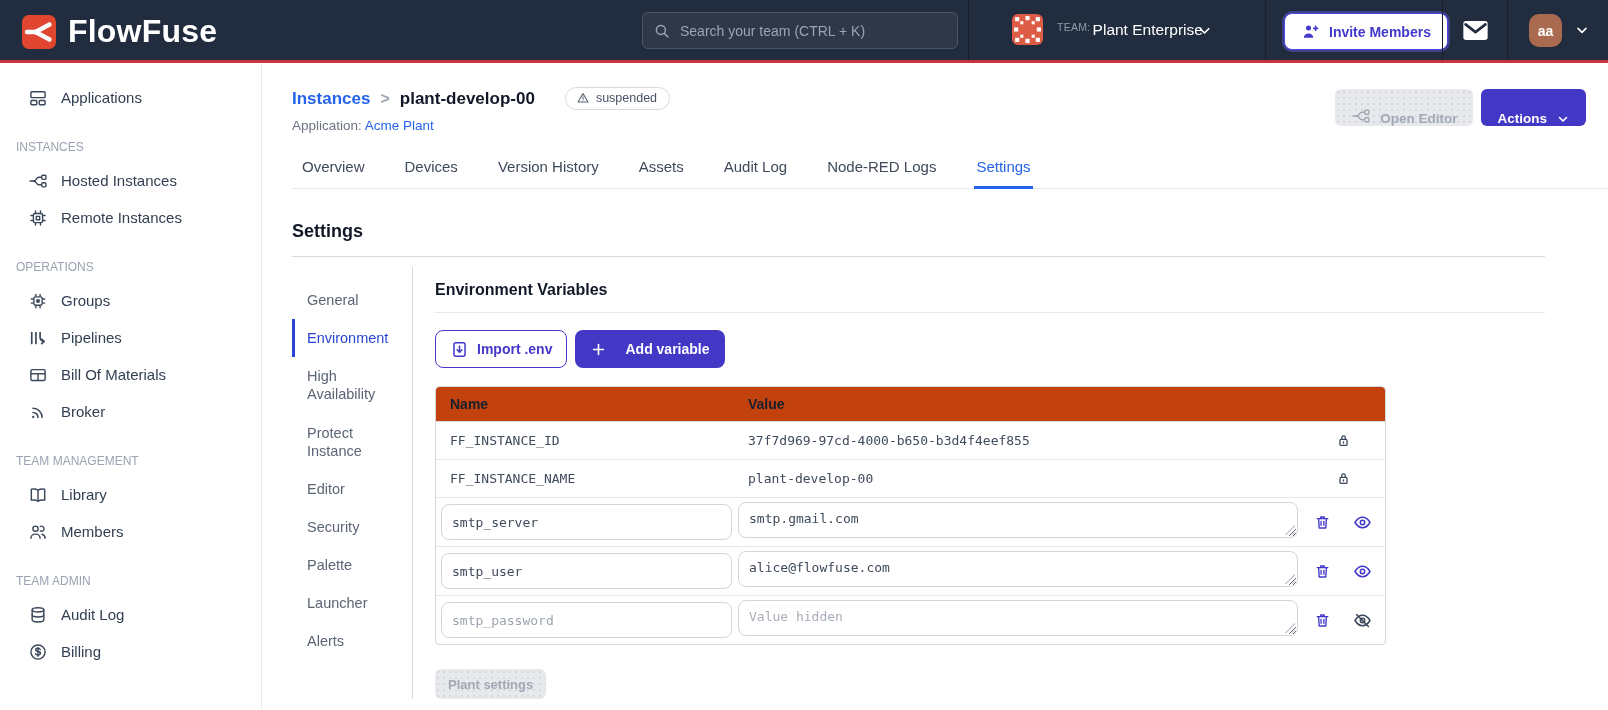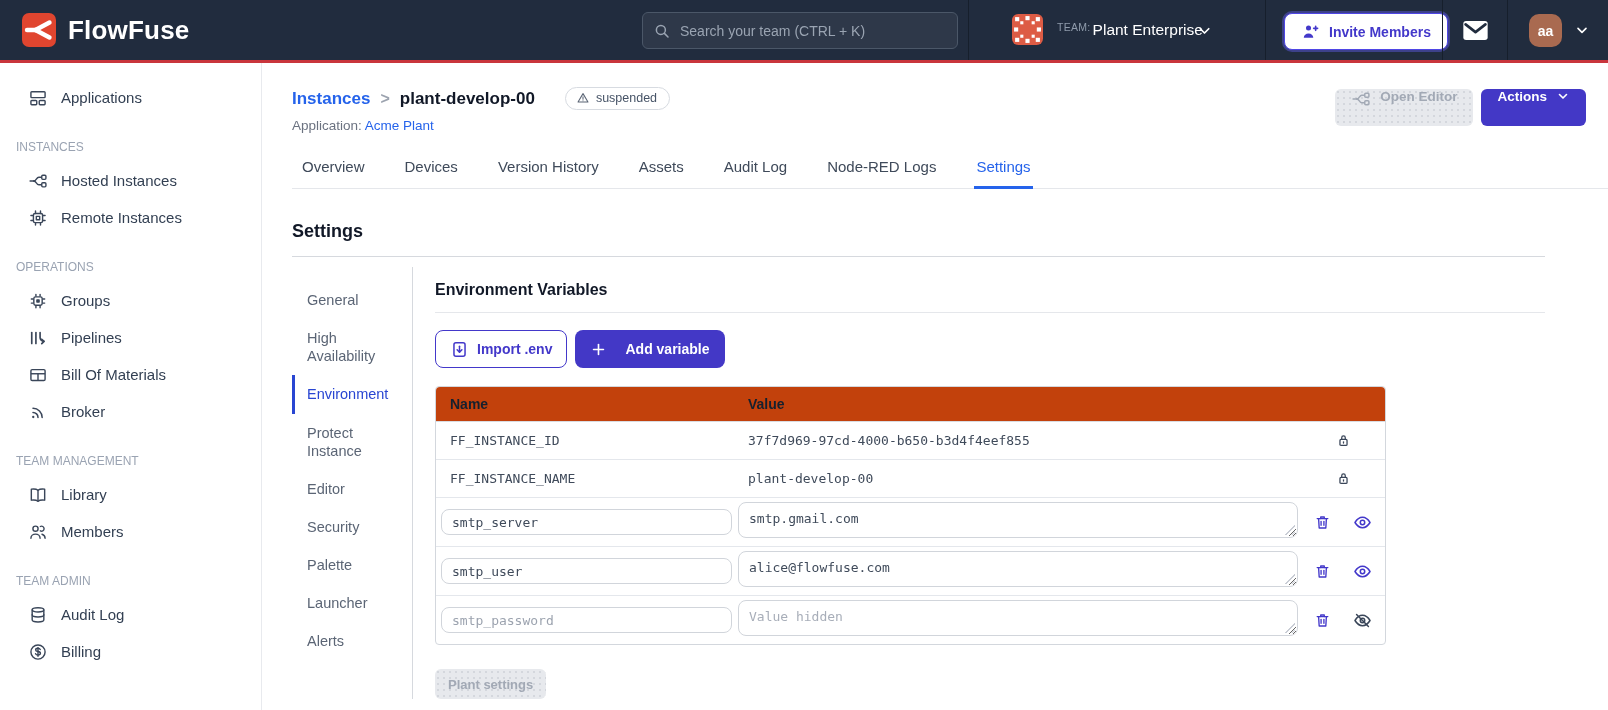--- a/index.html
+++ b/index.html
@@ -3,21 +3,21 @@
 <meta charset="utf-8">
 <style>
   * { box-sizing: border-box; margin: 0; padding: 0; }
   html,body { width:1608px; height:710px; overflow:hidden; background:#fff;
     font-family:"Liberation Sans", sans-serif; }
   svg { display:block; }
 
   
   .header { position:relative; height:63px; background:#212c3e; border-bottom:3px solid #c9353c; }
   .brand { position:absolute; left:22px; top:13px; display:flex; align-items:center; gap:12px; cursor:pointer; }
-  .brand-name { color:#fff; font-size:26px; font-weight:700; letter-spacing:.2px; }
+  .brand-name { color:#fff; font-size:32px; font-weight:700; letter-spacing:.2px; }
   .hdr-divider { position:absolute; top:0; bottom:0; width:1px; background:#161f2c; }
   .hdr-search { position:absolute; left:642px; top:12px; width:316px; height:37px;
     background:rgba(255,255,255,.06); border:1px solid #4b5768; border-radius:6px;
     display:flex; align-items:center; padding:0 10px; gap:9px; color:#9aa4b2; }
   .hdr-search input { flex:1; background:transparent; border:none; outline:none;
     color:#d6dbe2; font-size:14px; font-family:"Liberation Sans",sans-serif; }
   .hdr-search input::placeholder { color:#9aa4b2; }
   .team { position:absolute; left:1012px; top:14px; display:flex; align-items:center; gap:14px; cursor:pointer; }
   .team-meta { display:flex; flex-direction:row; gap:2px; }
   .team-label { color:#8f9bab; font-size:10.5px; letter-spacing:.3px; }
@@ -47,21 +47,21 @@
   .crumb-parent { color:#2563eb; font-size:17px; font-weight:700; cursor:pointer; }
   .crumb-sep { color:#9ca3af; font-size:16px; font-weight:700; }
   .crumb-current { color:#111827; font-size:17px; font-weight:700; }
   .status-badge { margin-left:20px; display:flex; align-items:center; gap:6px;
     border:1px solid #d7dbe1; border-radius:14px; padding:3px 12px 4px 10px;
     color:#475467; font-size:12.5px; background:#fff; }
   .status-badge svg { color:#5b6575; }
   .app-row { margin-top:8px; font-size:13.5px; color:#6b7280; }
   .app-link { color:#2563eb; cursor:pointer; }
   .top-actions { position:absolute; right:22px; top:26px; display:flex; gap:8px; }
-  .btn { height:37px; border-radius:6px; display:flex; align-items:flex-start; gap:9px;
+  .btn { height:37px; border-radius:6px; display:flex; align-items:flex-end; gap:9px;
     font-size:13.5px; font-weight:700; padding:0 16px; cursor:pointer; border:none; }
   .btn-disabled { background-color:#e7e9ed; color:#a2a9b5;
     background-image:radial-gradient(#d4d7dd 1px, transparent 1.2px); background-size:6px 6px; cursor:default; }
   .btn-primary { background:#4338c6; color:#fff; }
   .tabs { margin-top:16px; display:flex; gap:36px; border-bottom:1px solid #e5e7eb; padding-left:8px; }
   .tab { padding:9px 2px 11px; font-size:15px; color:#3f4a5a; cursor:pointer; }
   .tab.active { color:#2563eb; border-bottom:3px solid #2563eb; margin-bottom:-1px; }
 
   
   .settings { padding-right:63px; }
@@ -88,21 +88,21 @@
   .t-head { background:#c2410c; border-bottom:1px solid #d9dce1; padding:9px 0; border-radius:4px 4px 0 0; }
   .t-head .c-name { padding-left:14px; font-size:14px; font-weight:700; color:#15202e; }
   .t-head .c-value { padding-left:10px; font-size:14px; font-weight:700; color:#15202e; }
   .t-locked { padding:10px 0; border-bottom:1px solid #e4e7ec; }
   .mono { font-family:"DejaVu Sans Mono", monospace; font-size:13px; color:#3f4a5a; }
   .t-locked .c-name { padding-left:14px; }
   .t-locked .c-value { padding-left:10px; }
   .c-actions { display:flex; justify-content:center; align-items:center; gap:22px; }
   .t-edit { padding:4px 0; border-bottom:1px solid #e4e7ec; }
   .t-edit:last-child { border-bottom:none; }
-  .name-input { margin-left:5px; width:calc(100% - 11px); height:26px; border:1px solid #d1d5db;
+  .name-input { margin-left:5px; width:calc(100% - 11px); height:36px; border:1px solid #d1d5db;
     border-radius:8px; padding:0 10px; outline:none;
     font-family:"DejaVu Sans Mono", monospace; font-size:13px; color:#3f4a5a; }
   .val-area { width:calc(100% - 3px); height:36px; border:1px solid #d1d5db; border-radius:8px;
     padding:8px 10px; outline:none; resize:both; overflow:hidden;
     font-family:"DejaVu Sans Mono", monospace; font-size:13px; color:#3f4a5a;
     background:#fff linear-gradient(315deg, transparent 2px, #c9cdd5 2px 3.5px, transparent 3.5px 6px, #c9cdd5 6px 7.5px, transparent 7.5px) no-repeat right 2px bottom 2px / 10px 10px; }
   .val-area::placeholder, .name-input::placeholder { color:#a8aeb9; }
   .muted-input { color:#9ca3af; }
   .icon-btn { cursor:pointer; color:#4338ca; background:none; border:none; padding:0; }
   .icon-dark { color:#3a4659; }
@@ -384,22 +384,22 @@
     <span class="tab active">Settings</span>
   </div>
 
   <div class="settings">
     <div class="settings-title">Settings</div>
     <hr class="settings-hr">
 
     <div class="settings-body">
       <div class="settings-nav">
         <div class="snav-item">General</div>
+        <div class="snav-item active">Environment</div>
         <div class="snav-item">High Availability</div>
-        <div class="snav-item active">Environment</div>
         <div class="snav-item">Protect Instance</div>
         <div class="snav-item">Editor</div>
         <div class="snav-item">Security</div>
         <div class="snav-item">Palette</div>
         <div class="snav-item">Launcher</div>
         <div class="snav-item">Alerts</div>
       </div>
 
       <div class="settings-content">
         <div class="section-title">Environment Variables</div>

